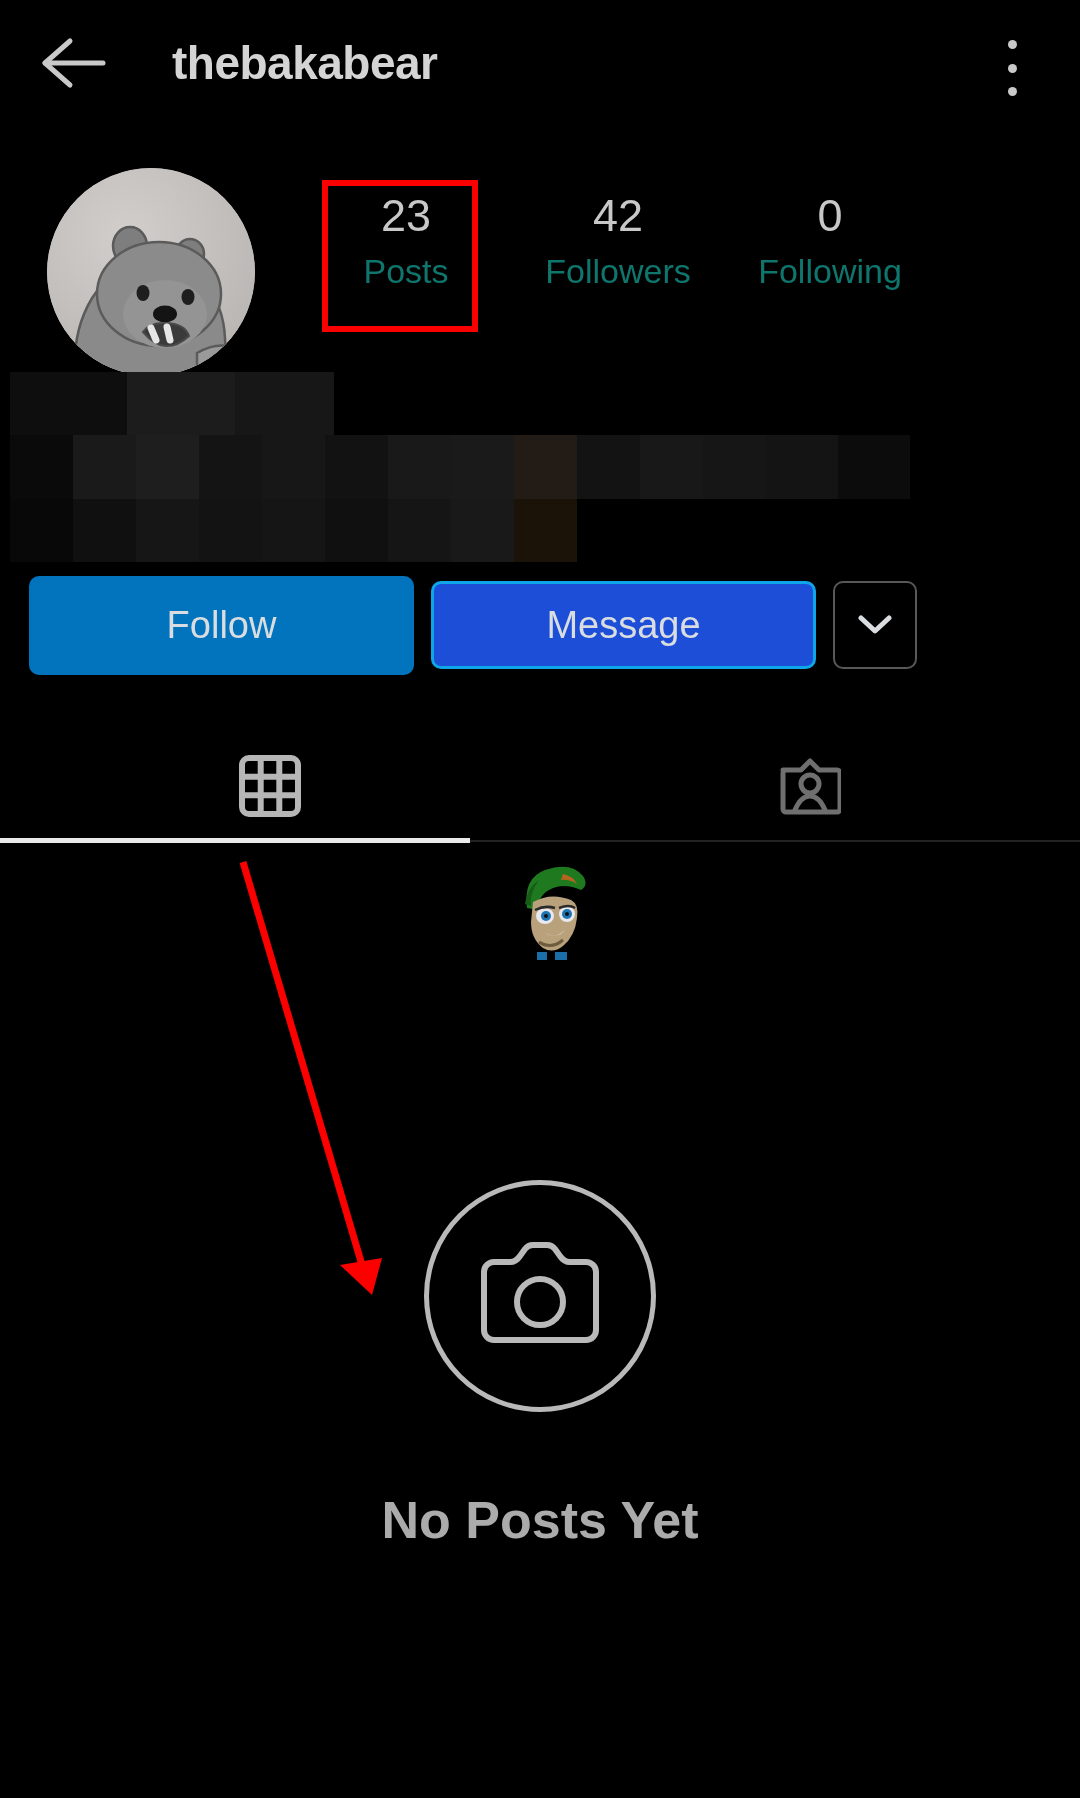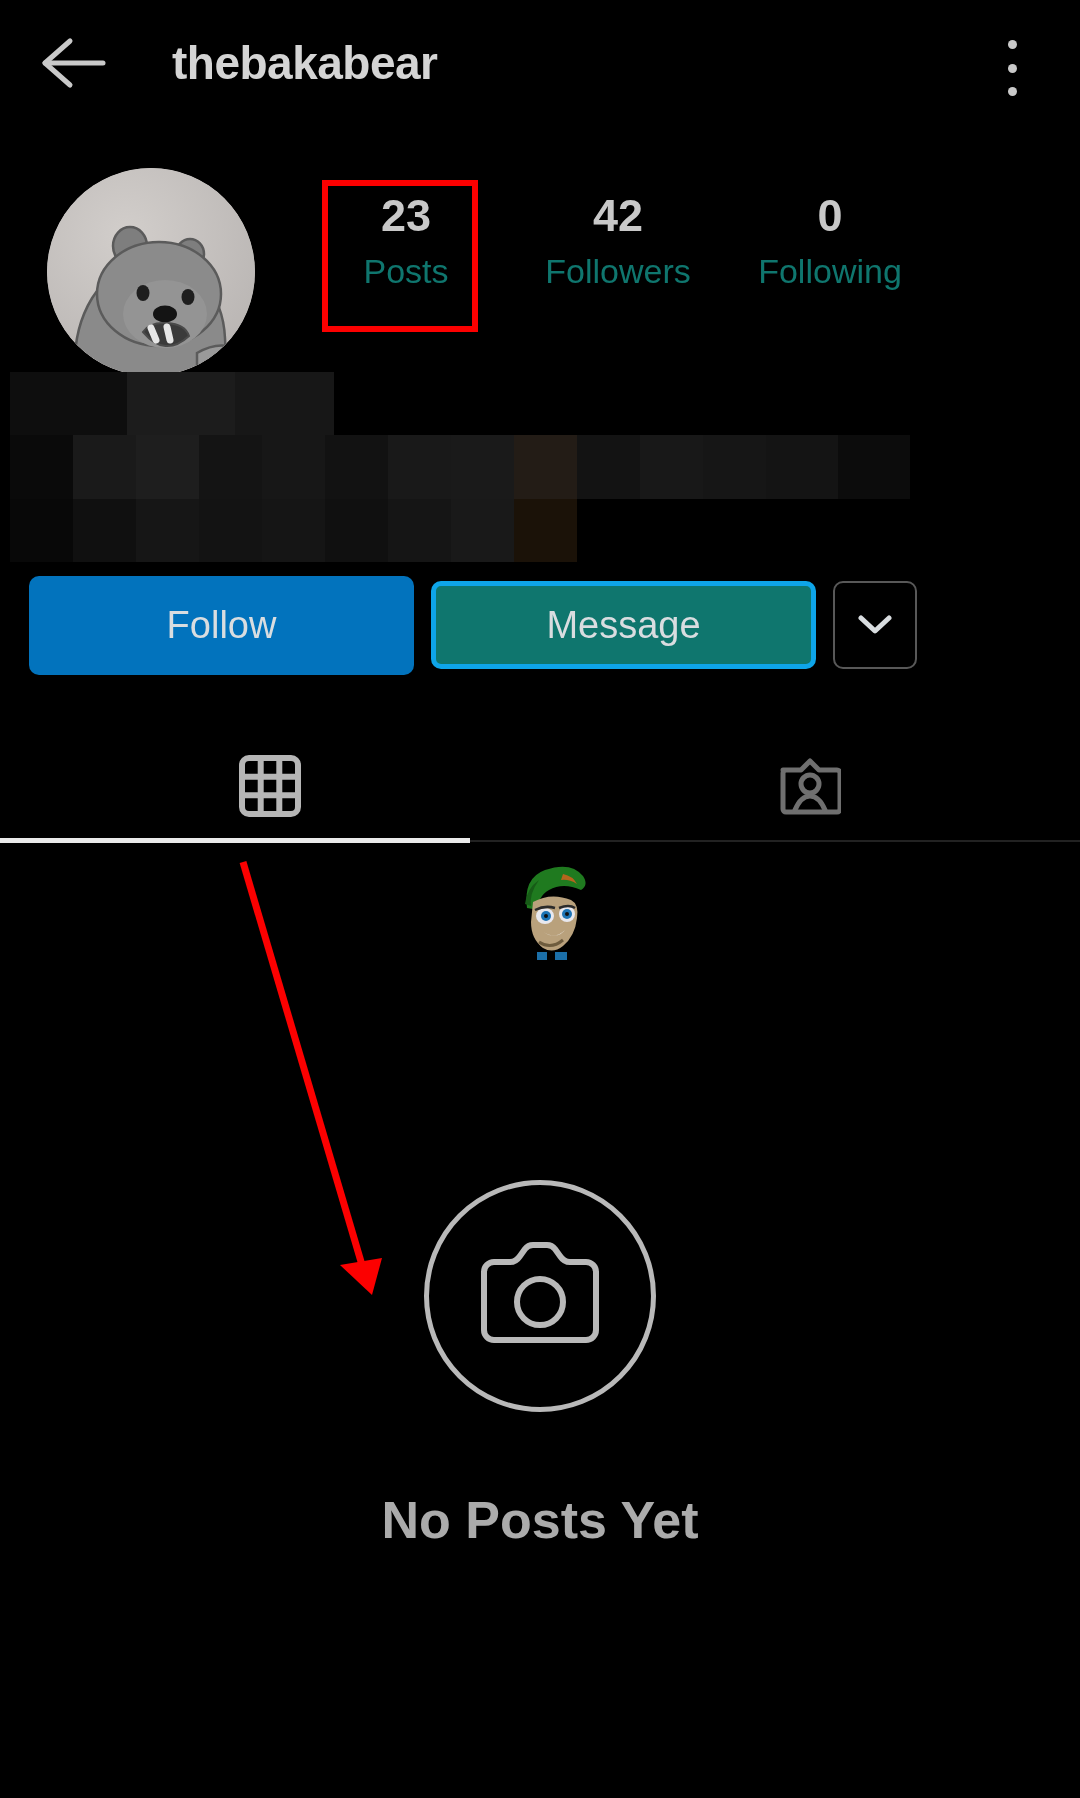--- a/index.html
+++ b/index.html
@@ -43,21 +43,21 @@
     background:#c3bfbd; overflow:hidden;
   }
   .avatar svg { display:block; width:208px; height:208px; }
 
   .stats {
     position:absolute; left:300px; top:30px;
     width:720px; display:flex;
   }
   .stat { width:212px; text-align:center; position:relative; }
   .stat .num {
-    font-size:45px; font-weight:bold; color:#c8c8c8; line-height:1.15;
+    font-size:45px; font-weight:normal; color:#c8c8c8; line-height:1.15;
     display:block;
   }
   .stat .lbl {
     font-size:34px; color:#0f766e; line-height:1.3; display:block; margin-top:7px;
   }
   
   .highlight-box {
     position:absolute;
     left:322px; top:180px; width:156px; height:152px;
     border:6px solid #fc0000;
@@ -77,21 +77,21 @@
     display:flex; align-items:center;
   }
   .btn-follow {
     margin-left:29px; width:385px; height:99px;
     background:#0273bd; border-radius:10px;
     display:flex; align-items:center; justify-content:center;
     font-size:38px; color:#d9dde0; font-weight:normal;
   }
   .btn-message {
     margin-left:17px; width:385px; height:88px;
-    background:#0f766e; border:5px solid #0ea5e9; border-radius:10px;
+    background:#1d4ed8; border:3px solid #0ea5e9; border-radius:10px;
     display:flex; align-items:center; justify-content:center;
     font-size:38px; color:#d9dde0;
   }
   .btn-caret {
     margin-left:17px; width:84px; height:88px;
     background:#000; border:2px solid #585858; border-radius:10px;
     display:flex; align-items:center; justify-content:center;
   }
 
   

